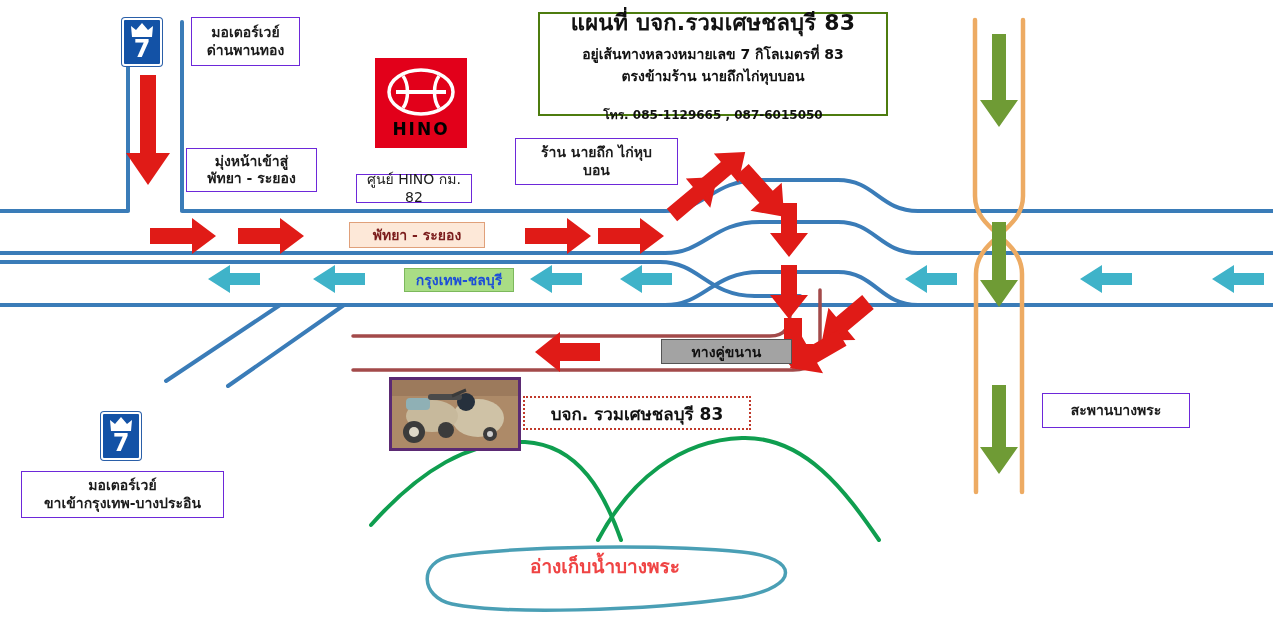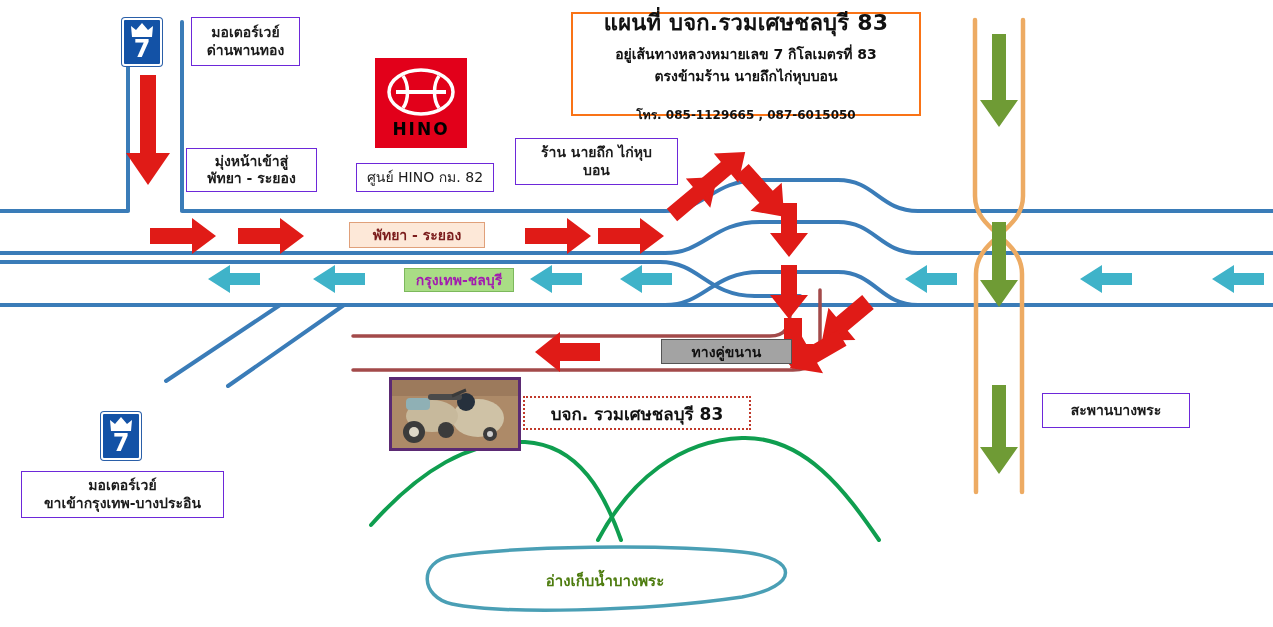--- a/index.html
+++ b/index.html
@@ -21,23 +21,23 @@
     align-items:center;
     justify-content:center;
     padding:3px 6px;
     white-space:pre-line;
   }
   .lbl.b{font-weight:bold;}
 
   
   #title-card{
     position:absolute;
-    left:571px; top:12px; width:350px; height:104px;
+    left:538px; top:12px; width:350px; height:104px;
     background:#ffffff;
-    border:2px solid #f97316;
+    border:2px solid #4d7c0f;
     box-sizing:border-box;
     display:flex; flex-direction:column; align-items:center; justify-content:center;
     text-align:center;
     color:#111;
     padding:2px 6px;
   }
   #title-card .t1{font-size:22px;font-weight:bold;letter-spacing:.2px;}
   #title-card .t2{font-size:14px;font-weight:bold;margin-top:3px;}
   #title-card .t3{font-size:14px;font-weight:bold;}
   #title-card .t4{font-size:12px;font-weight:bold;margin-top:18px;}
@@ -47,21 +47,21 @@
     position:absolute;box-sizing:border-box;
     display:flex;align-items:center;justify-content:center;
     font-size:14px;font-weight:bold;text-align:center;
   }
   #chip-pattaya{
     left:349px;top:222px;width:136px;height:26px;
     background:#fde8d8;border:1px solid #e0a07a;color:#7b1c1c;
   }
   #chip-bangkok{
     left:404px;top:268px;width:110px;height:24px;
-    background:#a9dd85;border:1px solid #7cb85c;color:#a21caf;
+    background:#a9dd85;border:1px solid #7cb85c;color:#1d4ed8;
   }
 
   
   #company-box{
     position:absolute;left:523px;top:396px;width:228px;height:34px;
     box-sizing:border-box;background:#ffffff;
     border:2px dotted #c0392b;
     display:flex;align-items:center;justify-content:center;
     font-size:17px;font-weight:bold;color:#111;
   }
@@ -104,23 +104,23 @@
     margin-top:2px;font-family:"DejaVu Sans","Liberation Sans",sans-serif;
   }
 
   
   #scooter-photo{
     position:absolute;left:389px;top:377px;width:132px;height:74px;
     box-sizing:border-box;border:3px solid #5b2a73;overflow:hidden;
     background:#b08a6a;
   }
   #lake-label{
-    position:absolute;left:505px;top:569px;width:200px;height:24px;
+    position:absolute;left:505px;top:554px;width:200px;height:24px;
     display:flex;align-items:center;justify-content:center;
-    font-size:15px;font-weight:bold;color:#4d7c0f;background:transparent;
+    font-size:19px;font-weight:bold;color:#ef4444;background:transparent;
   }
 </style>
 </head>
 <body>
 
 <div id="map">
 
   <svg class="layer" viewBox="0 0 1273 627">
     <defs>
       <marker id="mRed" markerWidth="4" markerHeight="4" refX="2" refY="2" orient="auto">
@@ -272,21 +272,21 @@
     <div class="t3">ตรงข้ามร้าน นายถึกไก่หุบบอน</div>
     <div class="t4">โทร. 085-1129665 , 087-6015050</div>
   </div>
 
   <div class="lbl b" style="left:191px;top:17px;width:109px;height:49px;">มอเตอร์เวย์
 ด่านพานทอง</div>
 
   <div class="lbl b" style="left:186px;top:148px;width:131px;height:44px;">มุ่งหน้าเข้าสู่
 พัทยา - ระยอง</div>
 
-  <div class="lbl" style="left:356px;top:163px;width:138px;height:29px;">ศูนย์ HINO กม. 82</div>
+  <div class="lbl" style="left:356px;top:174px;width:116px;height:29px;">ศูนย์ HINO กม. 82</div>
 
   <div class="lbl b" style="left:1042px;top:393px;width:148px;height:35px;">สะพานบางพระ</div>
 
   <div class="lbl b" style="left:515px;top:138px;width:163px;height:47px;">ร้าน นายถึก ไก่หุบ
 บอน</div>
 
   <div class="lbl b" style="left:21px;top:471px;width:203px;height:47px;">มอเตอร์เวย์
 ขาเข้ากรุงเทพ-บางประอิน</div>
 
   <div class="chip" id="chip-pattaya">พัทยา - ระยอง</div>

